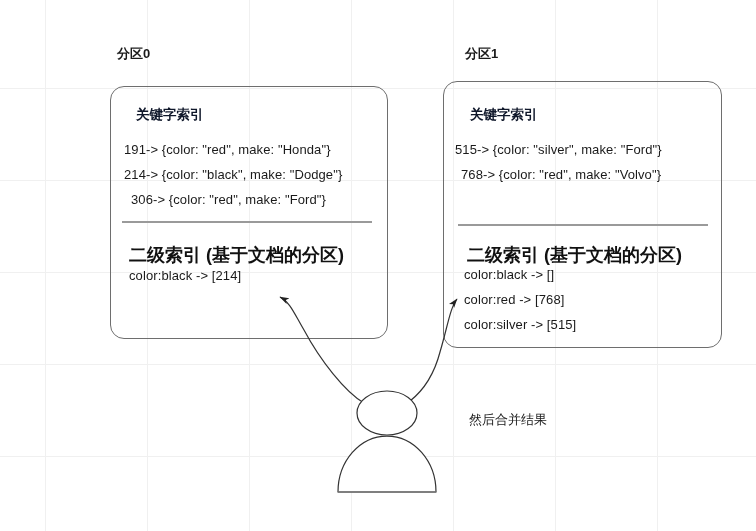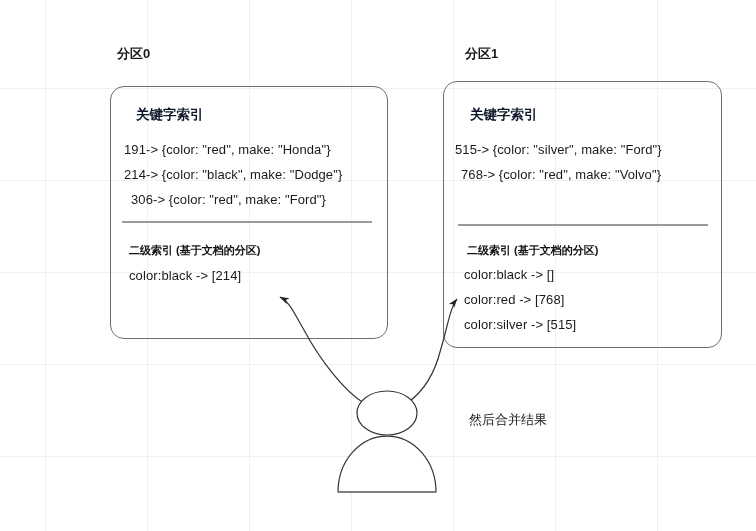--- a/index.html
+++ b/index.html
@@ -61,21 +61,21 @@
     white-space: nowrap;
     letter-spacing: 0.1px;
   }
   .divider {
     position: absolute;
     height: 1.6px;
     background: #9a9a9a;
   }
   .sec-title {
     position: absolute;
-    font-size: 11px;
+    font-size: 18px;
     font-weight: bold;
     color: #111111;
     white-space: nowrap;
   }
   .caption-line {
     position: absolute;
     font-size: 13px;
     color: #1a1a1a;
     white-space: nowrap;
   }

